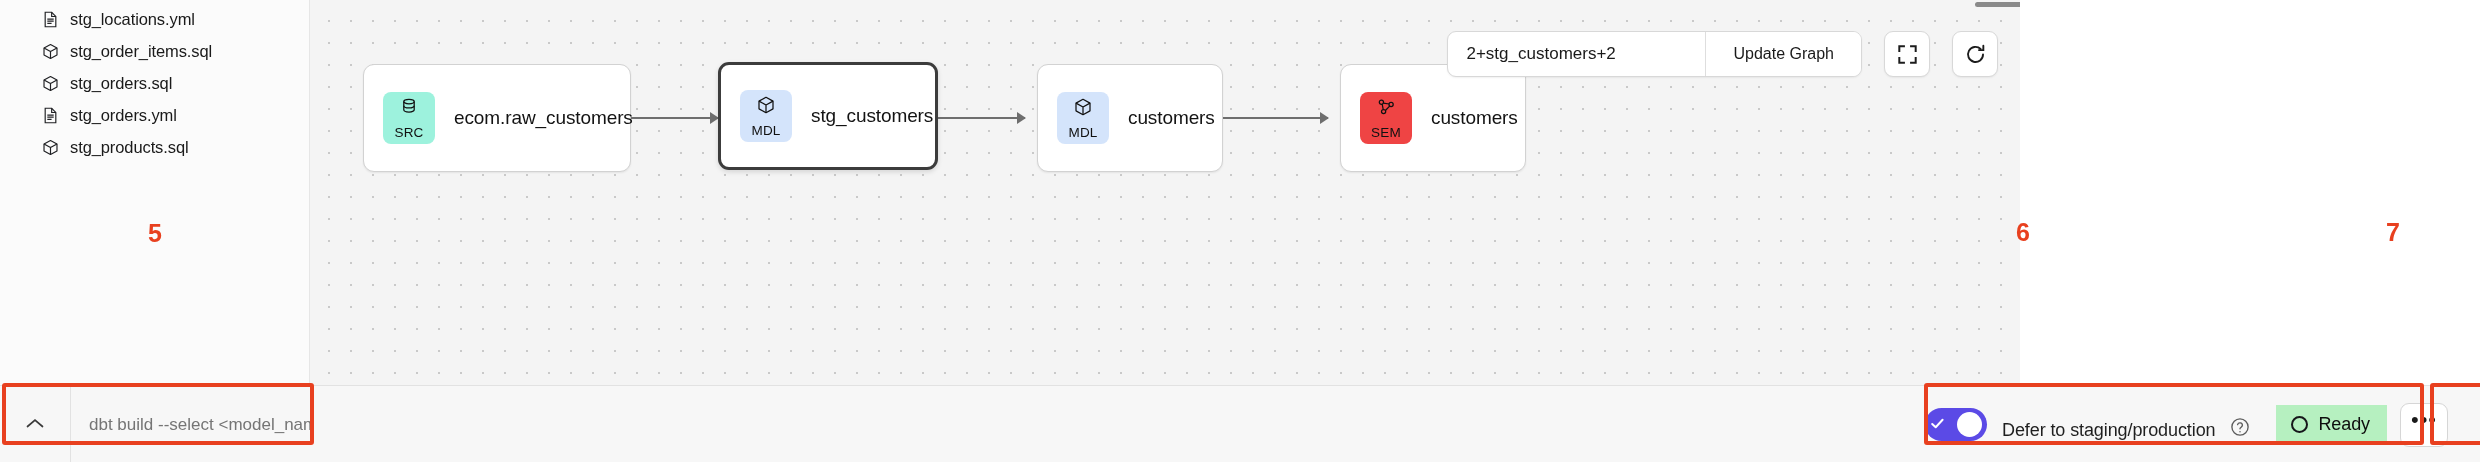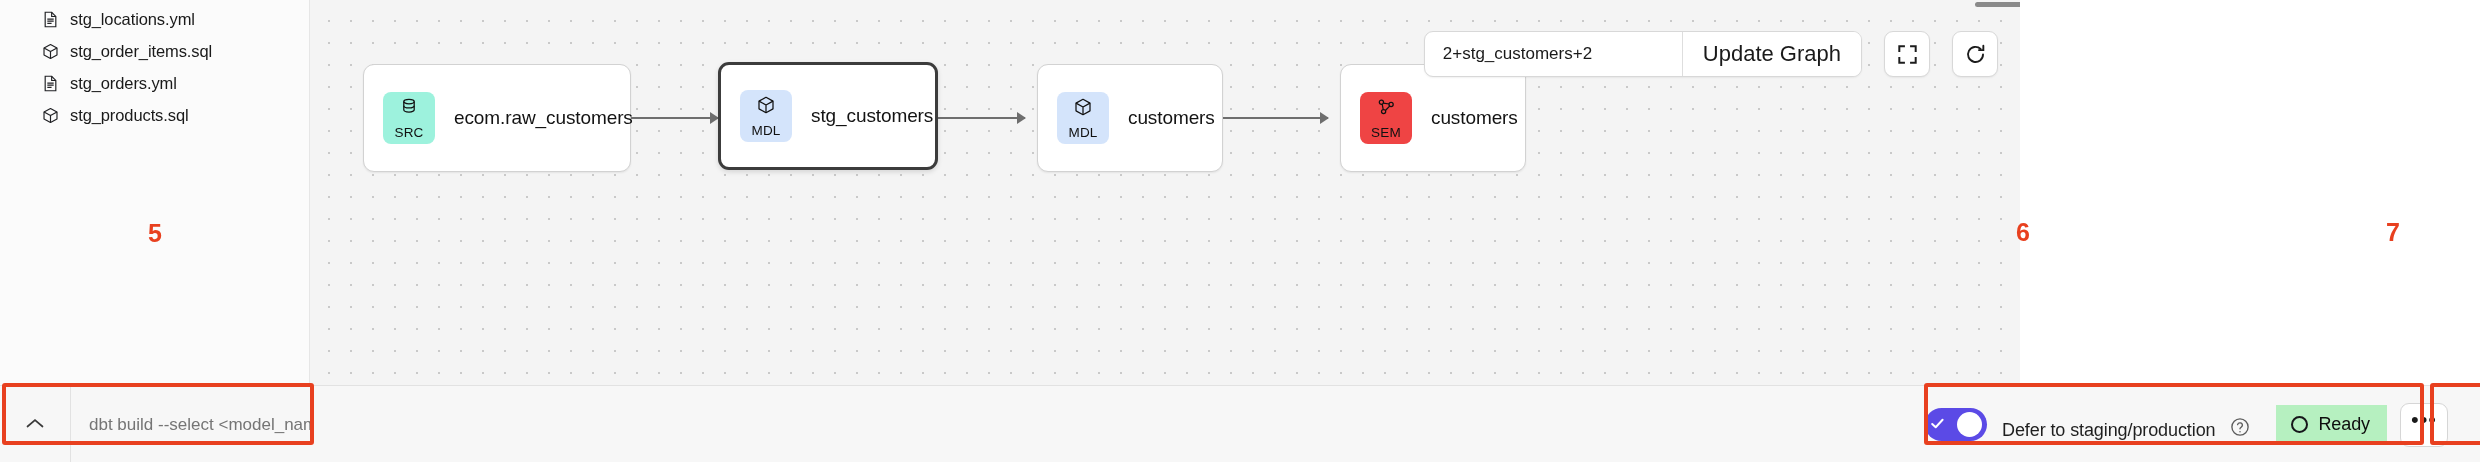--- a/index.html
+++ b/index.html
@@ -103,22 +103,22 @@
     color: #1a1a1a;
     border: none;
     outline: none;
     background: transparent;
     font-family: Liberation Sans, sans-serif;
   }
   .update-btn {
     display: flex;
     align-items: center;
     justify-content: center;
-    padding: 0 20px;
-    font-size: 22px;
+    padding: 0 27px;
+    font-size: 16px;
     color: #1a1a1a;
     background: #ffffff;
     border: none;
     border-left: 1px solid #dedede;
     cursor: pointer;
     font-family: "Liberation Sans", sans-serif;
     white-space: nowrap;
   }
   .icon-btn {
     width: 46px; height: 46px;
@@ -357,20 +357,29 @@
           <span class="file-icon">
             <svg viewBox="0 0 16 16" fill="none" stroke="currentColor" stroke-width="1.1" stroke-linejoin="round">
               <path d="M8 1.4 14.1 4.7v6.6L8 14.6 1.9 11.3V4.7z"></path>
               <path d="M1.9 4.7 8 8l6.1-3.3M8 8v6.6"></path>
             </svg>
           </span>
           <span class="file-label">stg_order_items.sql</span>
         </div>
 
 
+        <div class="file-item">
+          <span class="file-icon">
+            <svg viewBox="0 0 16 16" fill="none" stroke="currentColor" stroke-width="1.1" stroke-linejoin="round">
+              <path d="M8 1.4 14.1 4.7v6.6L8 14.6 1.9 11.3V4.7z"></path>
+              <path d="M1.9 4.7 8 8l6.1-3.3M8 8v6.6"></path>
+            </svg>
+          </span>
+          <span class="file-label">stg_orders.sql</span>
+        </div>
 
         <div class="file-item">
           <span class="file-icon">
             <svg viewBox="0 0 16 16" fill="none" stroke="currentColor" stroke-width="1.1">
               <path d="M3 1.2h6.1L13 5.1v9.7H3z"></path>
                 <path d="M9.1 1.2v4H13"></path>
               <path d="M5 7.6h6M5 9.6h6M5 11.6h4"></path>
             </svg>
           </span>
           <span class="file-label">stg_orders.yml</span>

